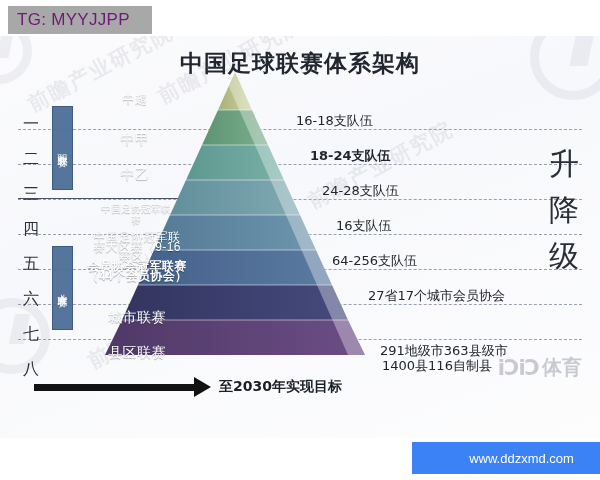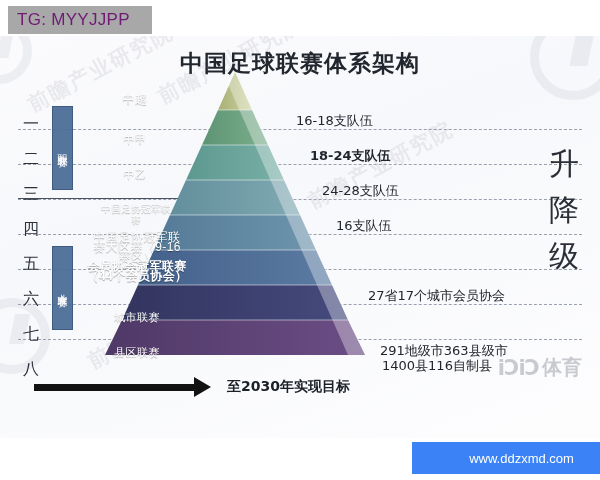--- a/index.html
+++ b/index.html
@@ -148,21 +148,21 @@
     width: 280px;
     height: 320px;
     z-index: 8;
   }
   .pyramid svg { display: block; }
 
   .tier-label {
     position: absolute;
     text-align: center;
     color: #ffffff;
-    font-size: 11px;
+    font-size: 14px;
     line-height: 12px;
     letter-spacing: 0.4px;
     text-shadow: 0 1px 1px rgba(0,0,0,0.35);
     z-index: 9;
     pointer-events: none;
   }
   .tier-label.small { font-size: 9.5px; line-height: 11px; }
   .tier-label.tiny  { font-size: 12px; line-height: 10px; }
 
   
@@ -205,21 +205,21 @@
     height: 7px;
     background: #121212;
   }
   .arrow-head {
     width: 0; height: 0;
     border-top: 10px solid transparent;
     border-bottom: 10px solid transparent;
     border-left: 17px solid #121212;
   }
   .goal-text {
-    margin-left: 16px;
+    margin-left: 8px;
     font-family: "DejaVu Sans", "Liberation Sans", sans-serif;
     font-size: 14px;
     font-weight: bold;
     color: #1b1f26;
     white-space: nowrap;
   }
 
   
   .pp-logo {
     position: absolute;
@@ -375,20 +375,21 @@
     <div class="tier-label small" style="left:98px;  top:167px; width:76px;">中国足协冠军联赛</div>
     <div class="tier-label tiny" style="left:88px;  top:196px; width:98px;">中国足协冠军联赛大区赛（9-16赛区）</div>
     <div class="tier-label tiny" style="left:80px;  top:225px; width:114px;font-weight:bold;">会员协会冠军联赛（44个会员协会）</div>
     <div class="tier-label" style="left:100px; top:275px; width:74px;">城市联赛</div>
     <div class="tier-label" style="left:100px; top:310px; width:74px;">县区联赛</div>
 
     <div class="annot" style="left:296px; top:76px;">16-18支队伍</div>
     <div class="annot" style="left:310px; top:111px;font-weight:bold;">18-24支队伍</div>
     <div class="annot" style="left:322px; top:146px;">24-28支队伍</div>
     <div class="annot" style="left:336px; top:181px;">16支队伍</div>
+    <div class="annot" style="left:332px; top:216px;">64-256支队伍</div>
     <div class="annot" style="left:368px; top:251px;">27省17个城市会员协会</div>
     <div class="annot" style="left:380px; top:278px;margin-top:28px;">291地级市363县级市</div>
     <div class="annot" style="left:382px; top:321px;text-align:right;">1400县116自制县</div>
 
     <div class="updown">
       <div>升</div>
       <div>降</div>
       <div>级</div>
     </div>
 

